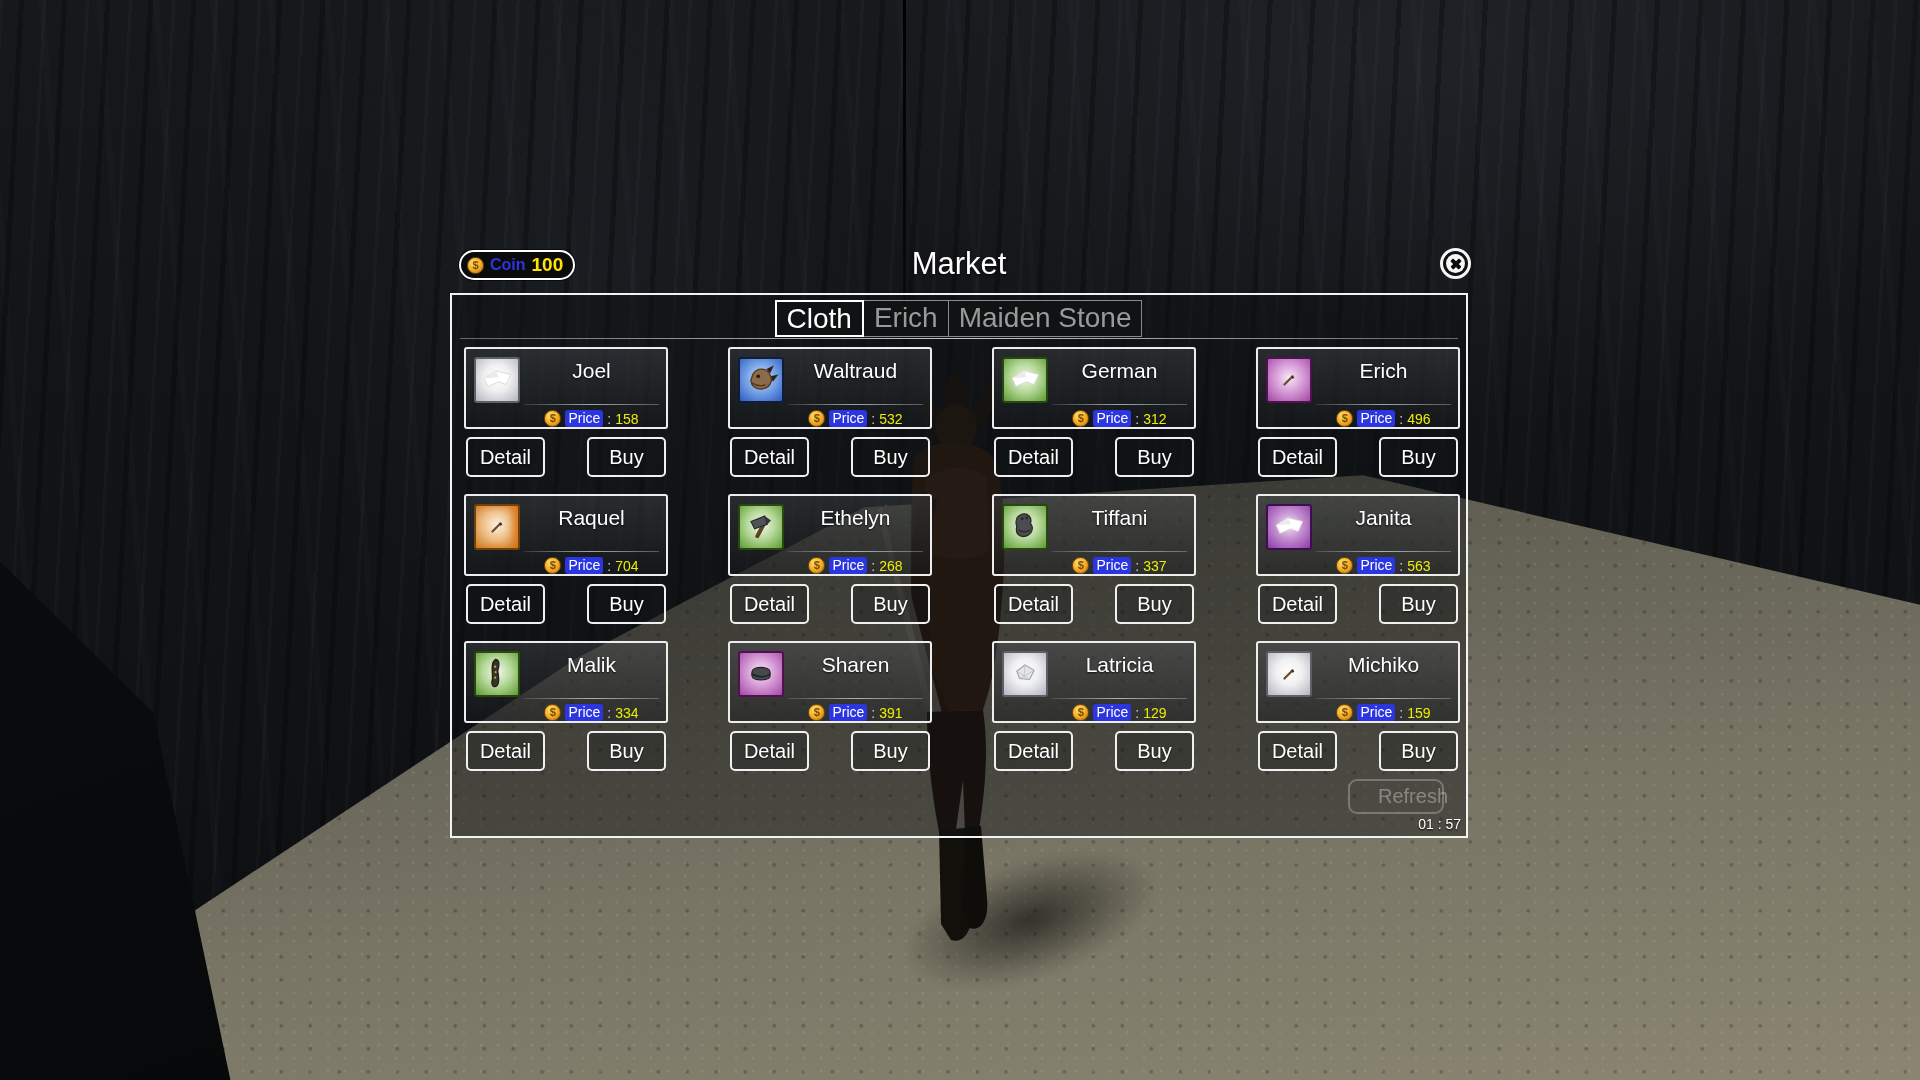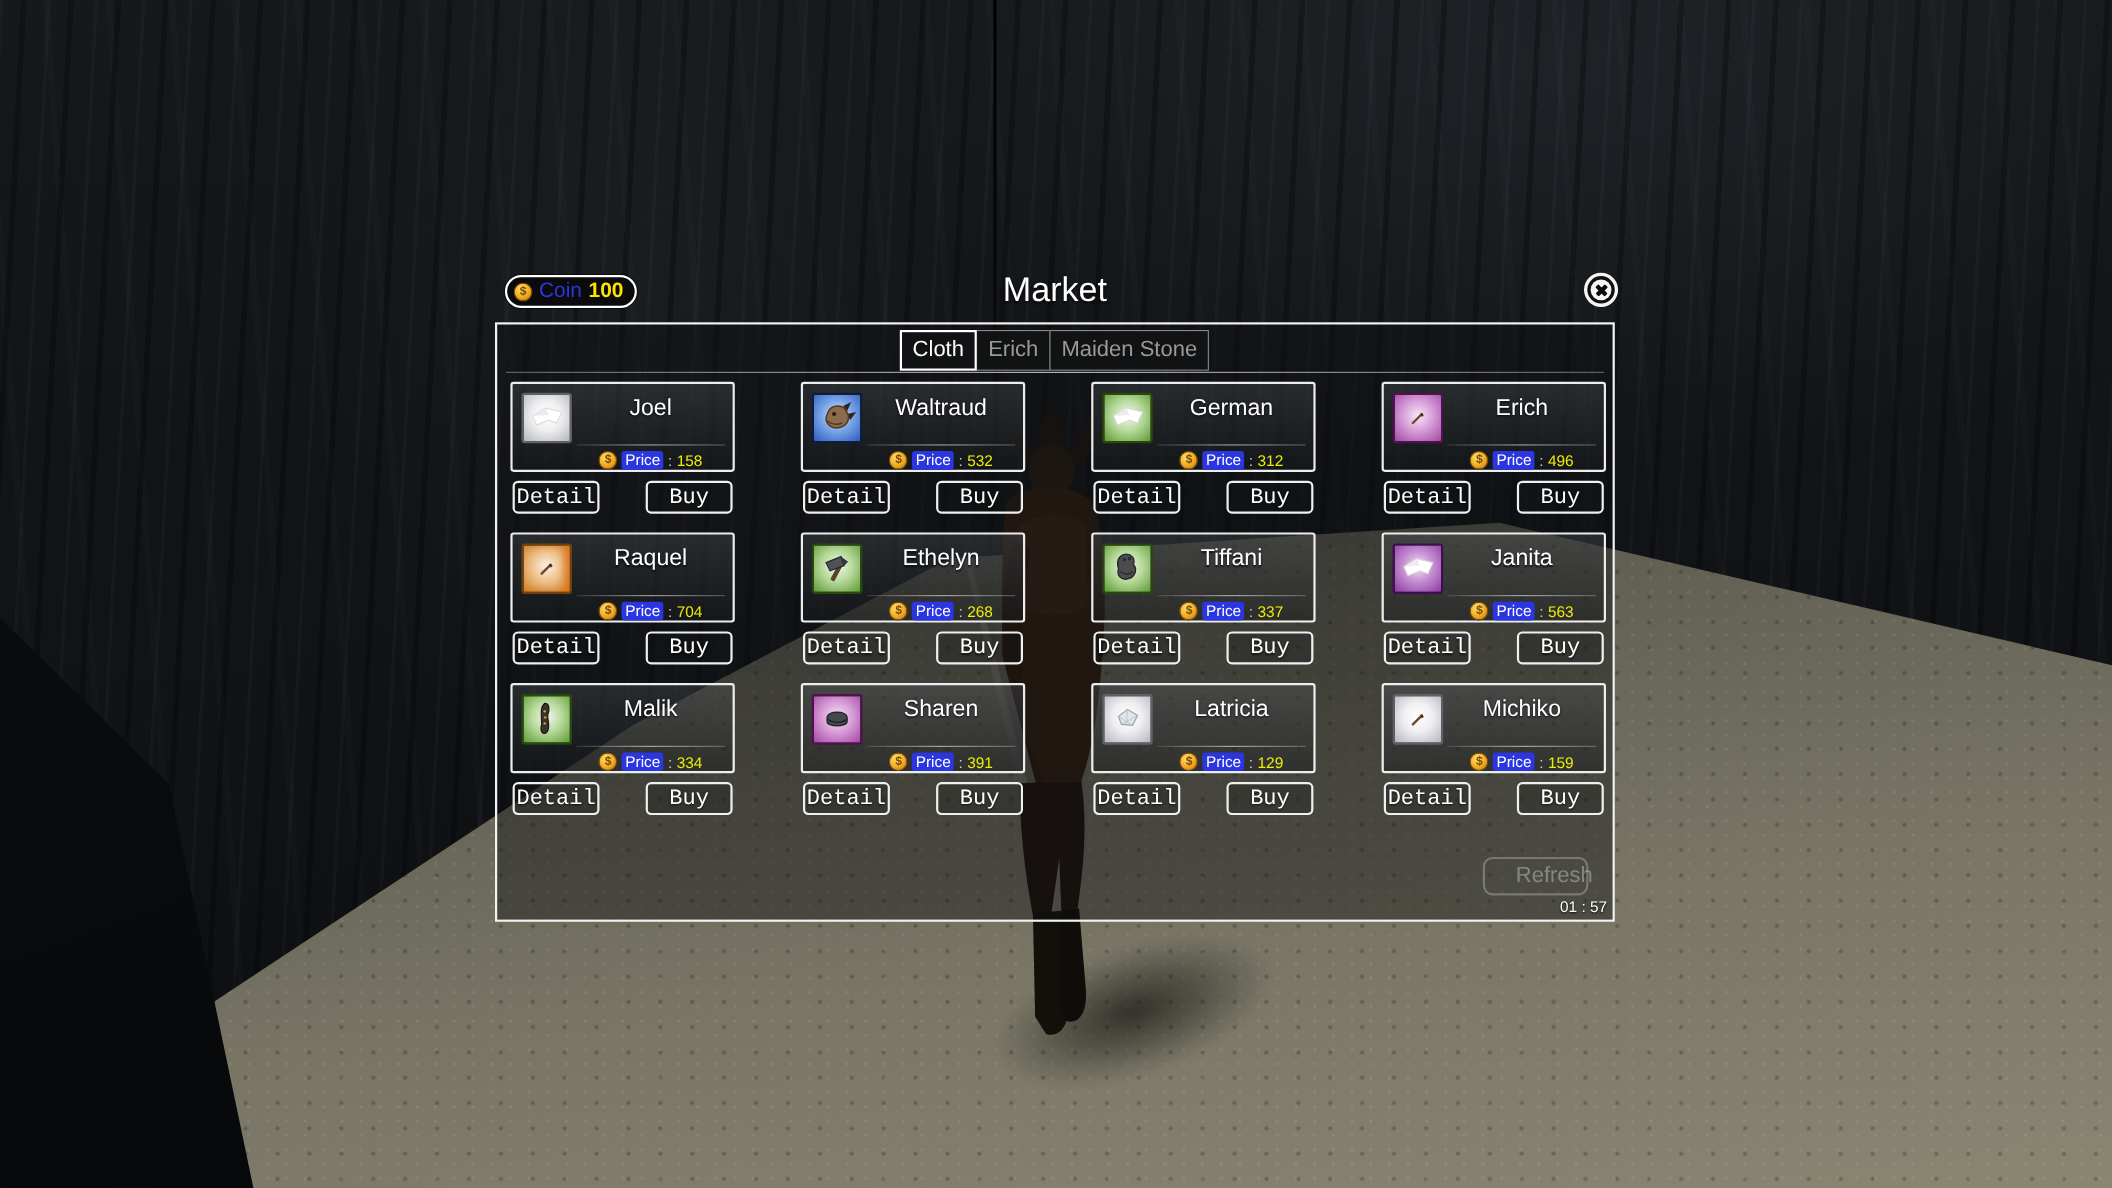--- a/index.html
+++ b/index.html
@@ -42,40 +42,40 @@
   
   .hud { position:absolute; inset:0; z-index:5; }
   .coin-badge { position:absolute; left:459px; top:250px; height:30px;
     border:2px solid #fff; border-radius:16px; background:#0b0b0b;
     display:flex; align-items:center; gap:6px; padding:0 10px 0 6px;
     box-shadow:0 0 0 1px rgba(0,0,0,0.6); }
   .coin-ico { width:17px; height:17px; min-width:17px; border-radius:50%;
     background:radial-gradient(circle at 38% 32%, #ffe06a, #f3a81f 55%, #b06f10);
     border:1px solid #7a4e0a; color:#7a4a08; font-size:11px; font-weight:bold;
     display:flex; align-items:center; justify-content:center; line-height:1; }
-  .coin-label { color:var(--accent-blue); font-weight:normal; font-size:19px; }
+  .coin-label { color:var(--accent-blue); font-weight:bold; font-size:16px; }
   .coin-amount { color:var(--value-yellow-bright); font-weight:bold; font-size:19px; }
   .market-title { position:absolute; left:450px; top:246px; width:1018px;
     text-align:center; font-size:31px; color:#fff; text-shadow:0 1px 3px rgba(0,0,0,0.8); }
   .close-btn { position:absolute; left:1440px; top:248px; width:31px; height:31px;
     border-radius:50%; border:3px solid #f5f5f5; background:rgba(10,10,10,0.6);
     display:flex; align-items:center; justify-content:center; cursor:pointer; padding:0; }
   .close-inner { width:19px; height:19px; background:#f5f5f5; border-radius:50%; position:relative; }
   .close-inner::before, .close-inner::after { content:""; position:absolute; left:3.5px; top:7.5px;
     width:12px; height:3.6px; background:#0a0a0a; border-radius:1px; }
   .close-inner::before { transform:rotate(45deg); }
   .close-inner::after  { transform:rotate(-45deg); }
 
   
   .panel { position:absolute; left:450px; top:293px; width:1018px; height:545px;
     border:2px solid var(--panel-border); background:rgba(14,17,20,0.42); }
   .tab-sep { position:absolute; left:8px; right:8px; top:43px; height:1px;
     background:linear-gradient(90deg, rgba(255,255,255,0.35), rgba(255,255,255,0.75), rgba(255,255,255,0.35)); }
   .tabs { position:absolute; left:0; right:0; top:5px; display:flex; justify-content:center; z-index:2; }
-  .tab { height:37px; line-height:34px; padding:0 10px; font-size:20px; color:#9a9a9a;
+  .tab { height:37px; line-height:34px; padding:0 10px; font-size:28px; color:#9a9a9a;
     border:1px solid #8a8a8a; background:rgba(16,18,20,0.92); margin-left:-1px;
     cursor:pointer; position:relative; }
   .tab.active { border:2px solid #fff; color:#fff; z-index:1; line-height:33px; }
 
   .items-grid { position:absolute; left:12px; top:52px; width:996px;
     display:grid; grid-template-columns:repeat(4, 204px); column-gap:60px; row-gap:17px; }
   .card { height:82px; border:2px solid #ededed; border-radius:3px; display:flex;
     background:linear-gradient(180deg, rgba(78,82,86,0.38), rgba(24,27,29,0.48)); }
   .icon-box { width:46px; height:46px; min-width:46px; margin:8px 0 0 8px;
     border:2px solid #3a3a3a; border-radius:3px; overflow:hidden; }
@@ -92,23 +92,23 @@
     font-size:21px; color:#fff; text-shadow:0 1px 2px rgba(0,0,0,0.85);
     white-space:nowrap; overflow:hidden; }
   .divider { height:1px; margin-top:20px;
     background:linear-gradient(90deg, rgba(255,255,255,0.12), rgba(255,255,255,0.6), rgba(255,255,255,0.25)); }
   .price-row { margin-top:5px; display:flex; justify-content:center; align-items:center; gap:4px; }
   .price-badge { background:var(--accent-blue); color:#fff; font-size:14px;
     line-height:17px; padding:0 3px; border-radius:3px; }
   .price-sep { color:#cfcfcf; font-size:14px; }
   .price-val { color:var(--value-yellow); font-size:14px; }
   .btn-row { display:flex; justify-content:space-between; margin-top:8px; padding:0 2px; }
-  .ui-btn { width:79px; height:30px; border:2px solid #f0f0f0; border-radius:5px;
+  .ui-btn { width:79px; height:40px; border:2px solid #f0f0f0; border-radius:5px;
     background:rgba(18,20,22,0.28); color:#fff; font-size:20px;
-    font-family:Liberation Mono, monospace; cursor:pointer; text-shadow:0 1px 2px rgba(0,0,0,0.7); }
+    font-family:Liberation Sans, sans-serif; cursor:pointer; text-shadow:0 1px 2px rgba(0,0,0,0.7); }
   .refresh-btn { position:absolute; left:896px; top:484px; width:96px; height:35px;
     border:2px solid rgba(165,165,165,0.5); border-radius:9px; background:transparent;
     color:rgba(195,195,195,0.5); font-size:20px; font-family:inherit; cursor:default;padding-left:28px; }
   .timer { position:absolute; right:5px; top:521px; color:#fff; font-size:14px;
     font-weight:normal; text-shadow:0 1px 2px #000; }
 </style>
 </head>
 <body>
 
 <div class="stage">

